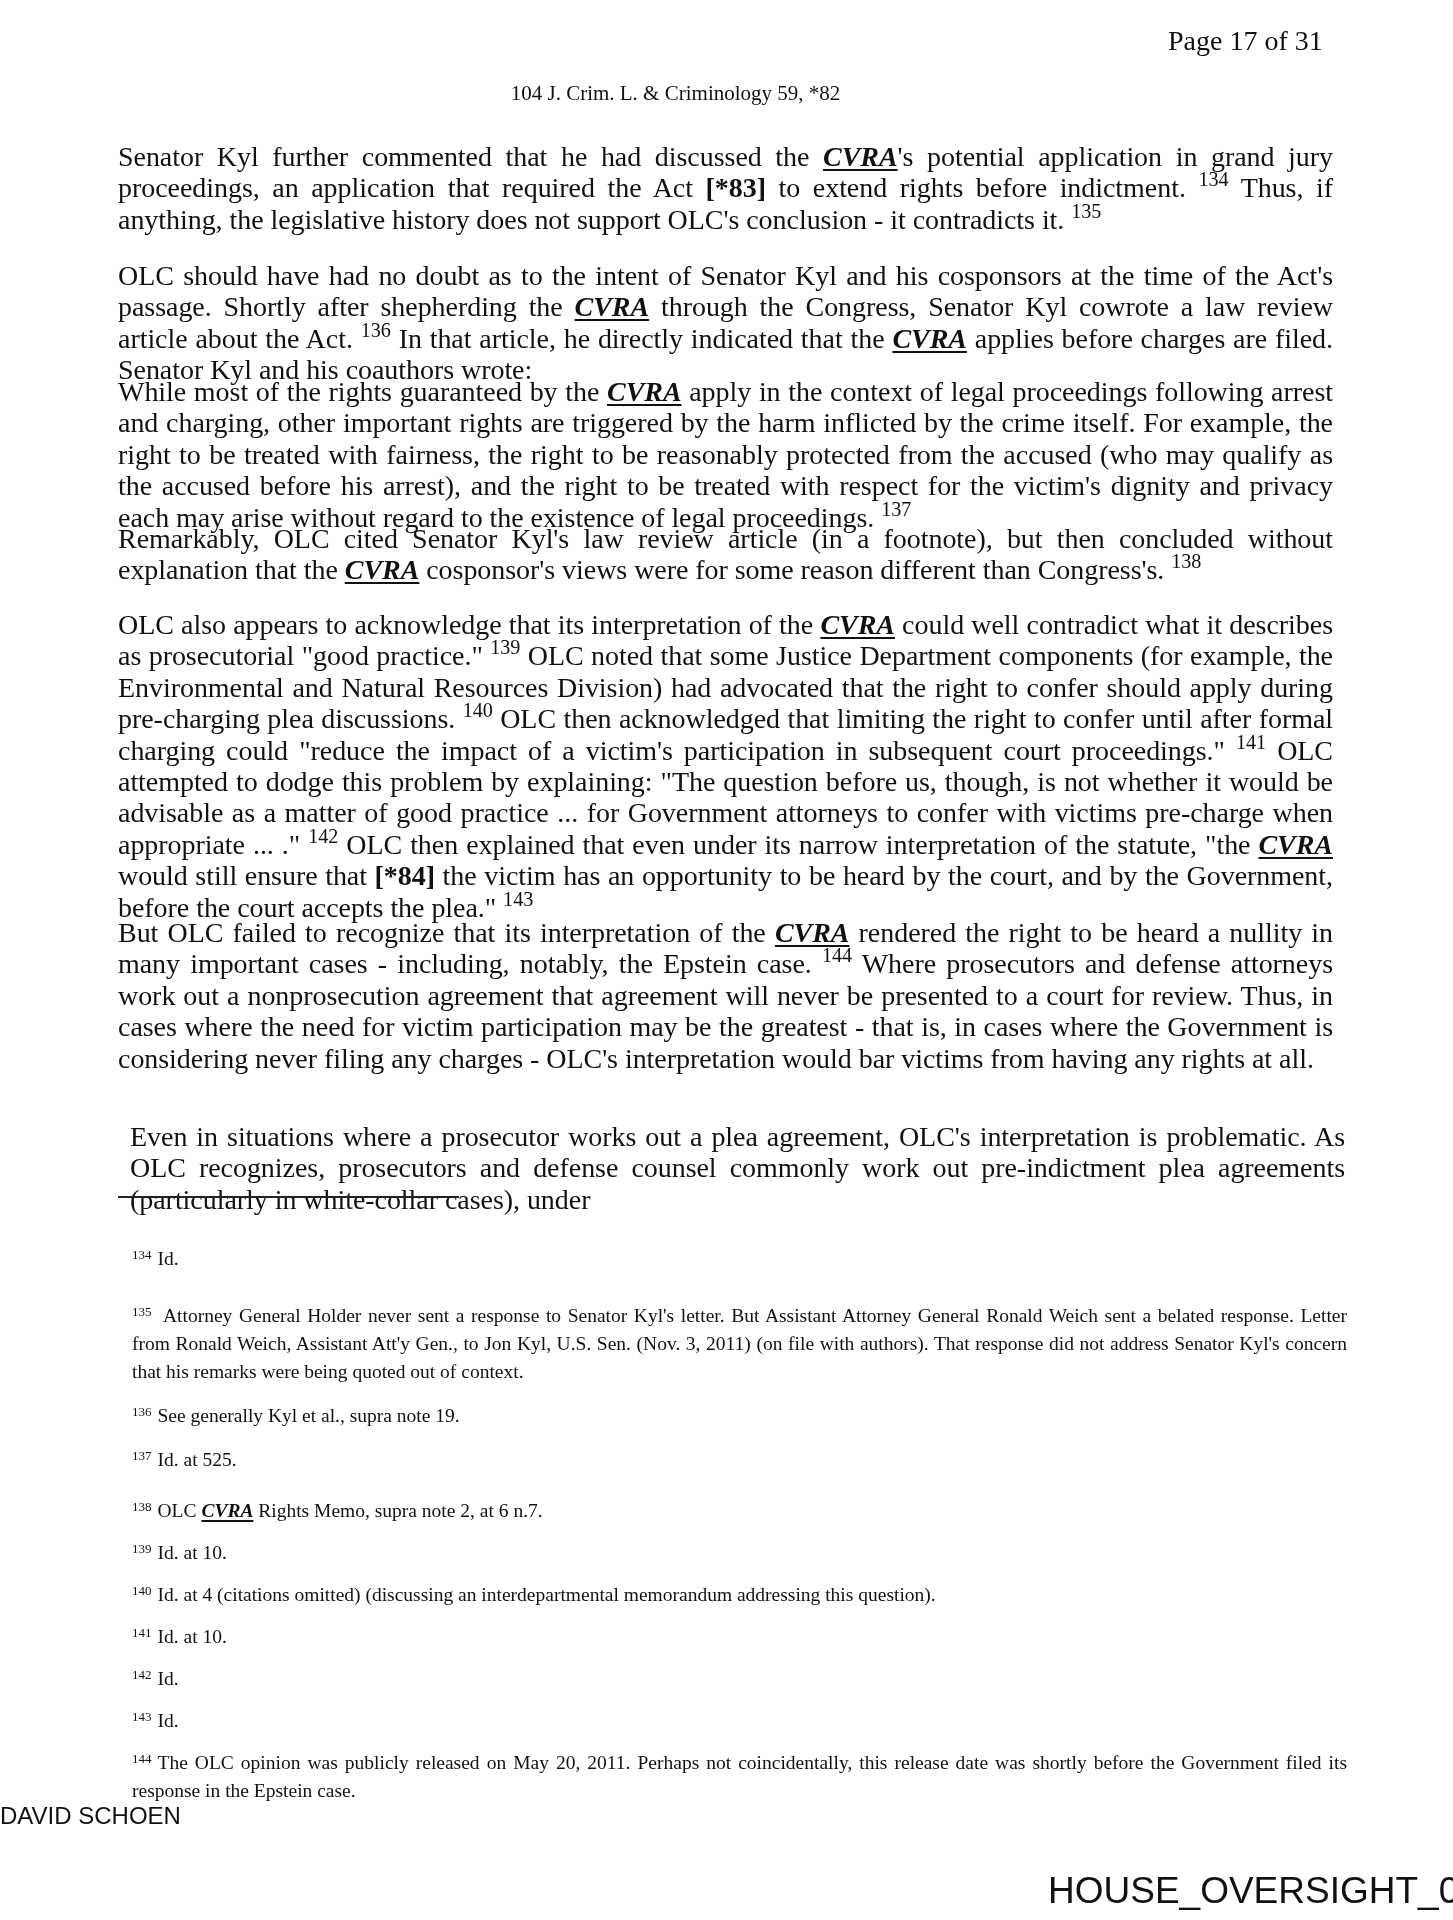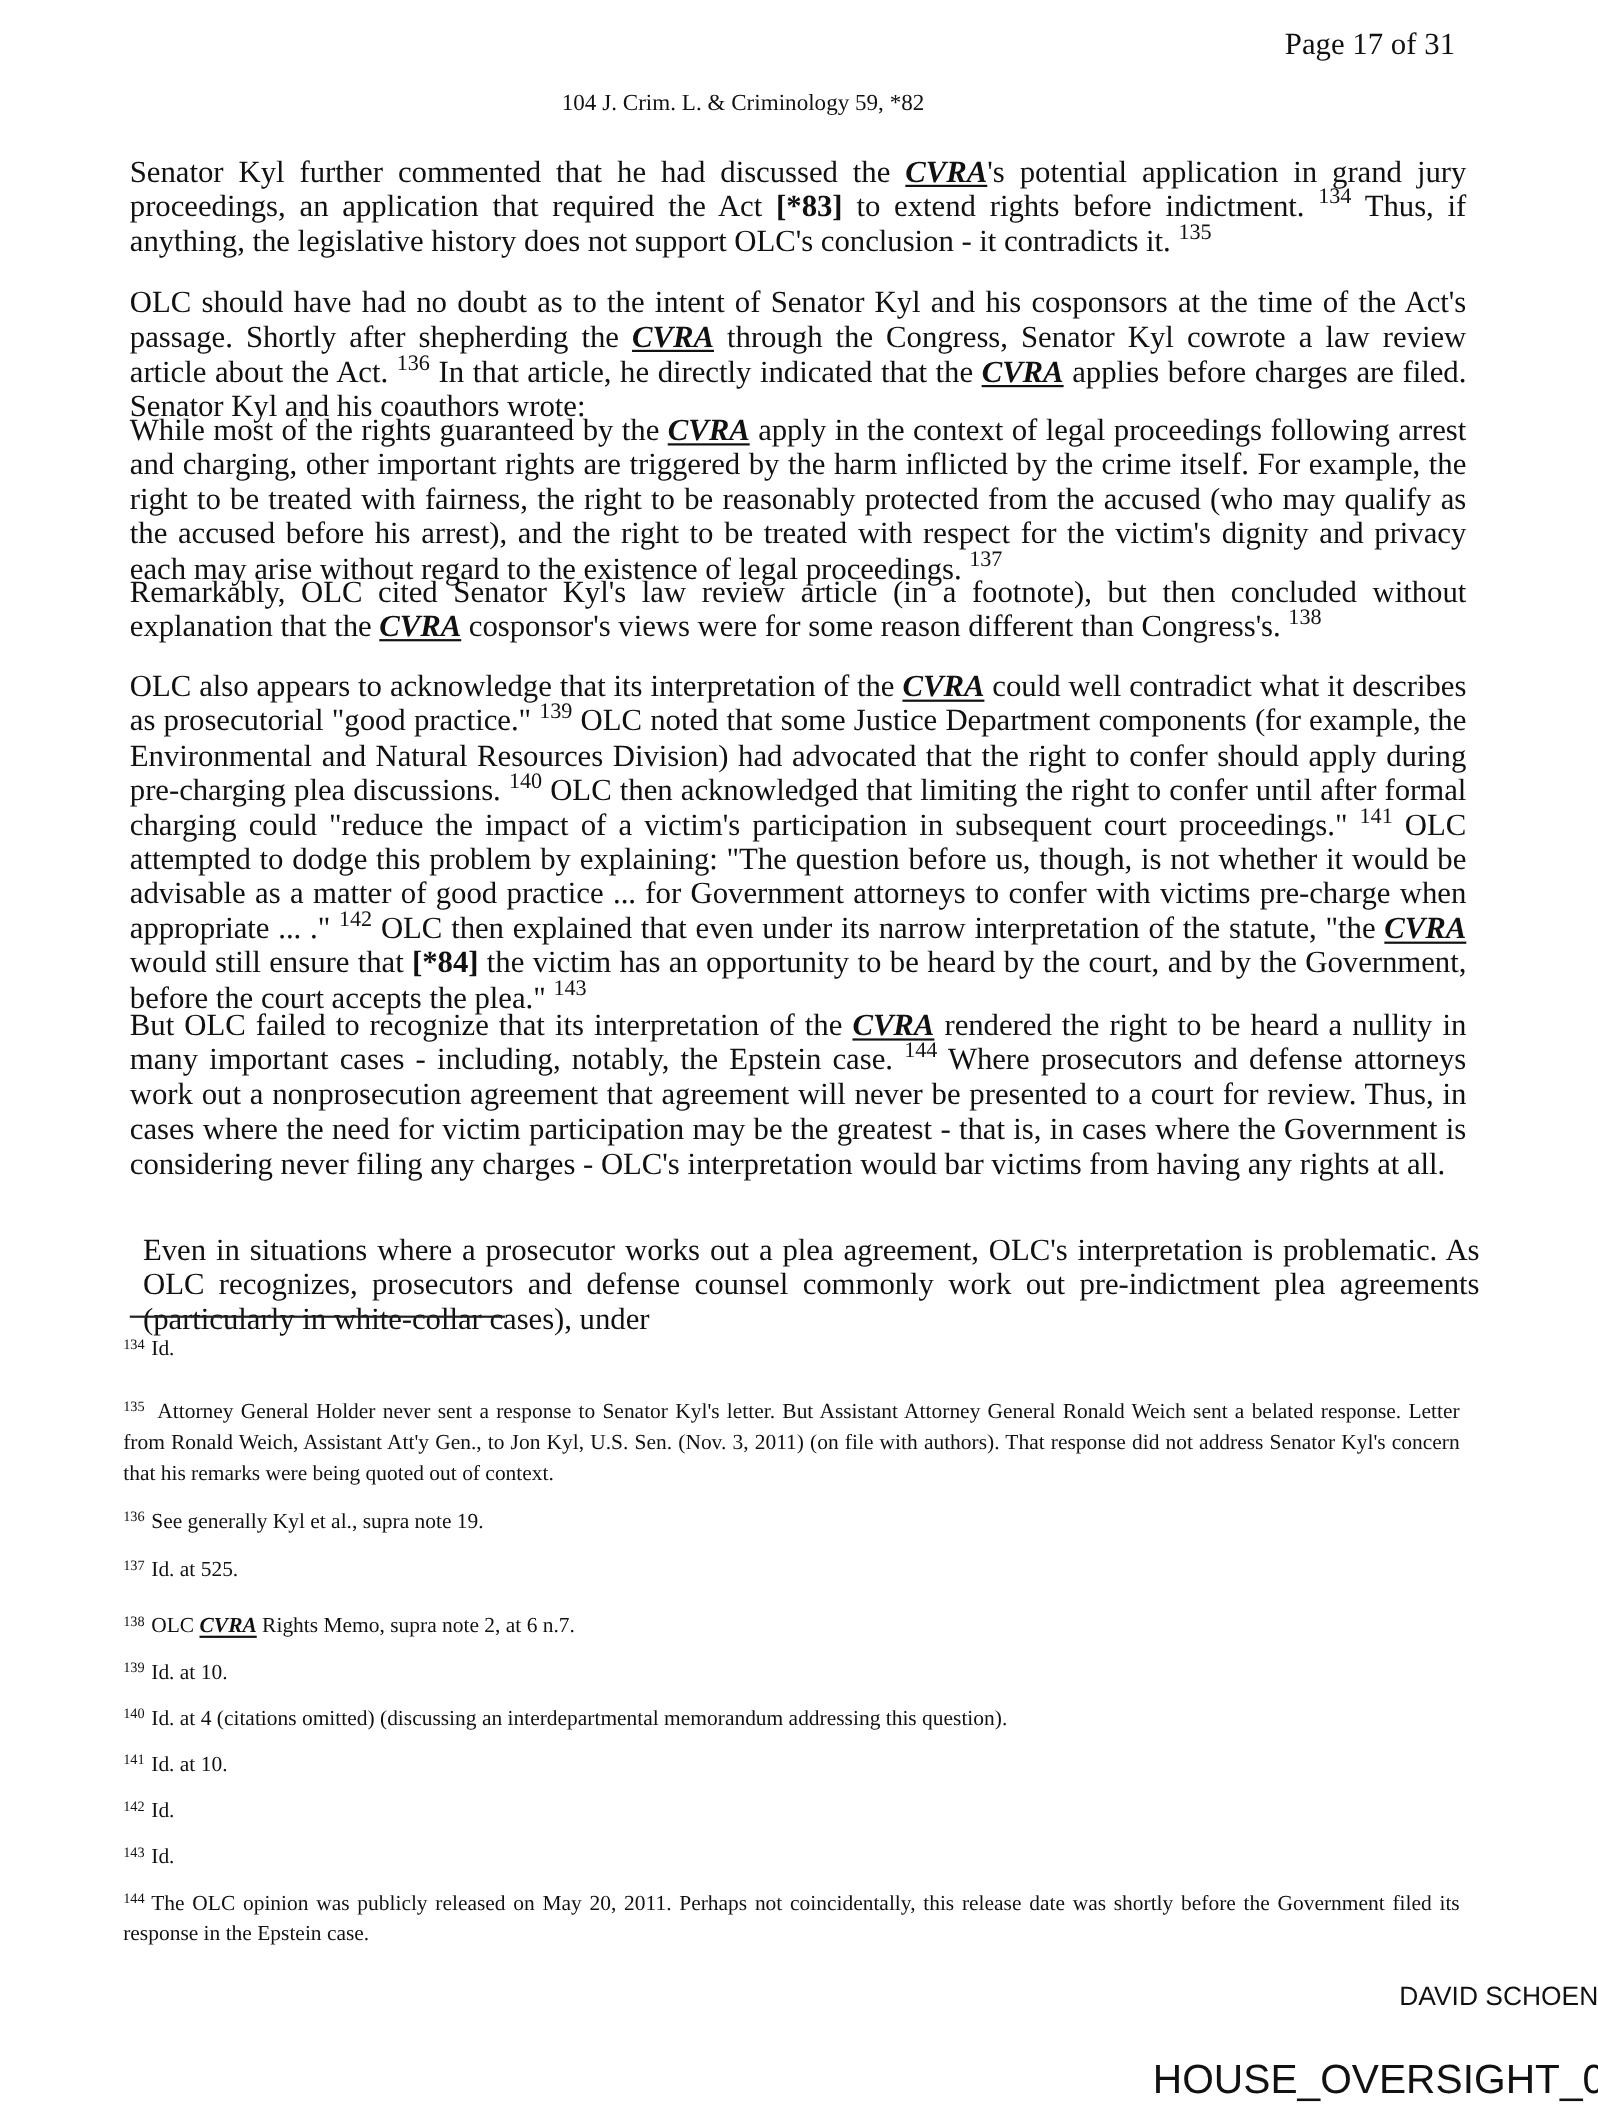--- a/index.html
+++ b/index.html
@@ -7,23 +7,23 @@
   .serif { font-family: "Liberation Serif", "DejaVu Serif", serif; }
   .sans { font-family: "Liberation Sans", "DejaVu Sans", sans-serif; }
   .abs { position: absolute; }
   #page-number { left: 1168px; top: 28px; width: 160px; font-size: 28px; line-height: 26px; white-space: nowrap; }
   #running-head { left: 0; width: 1351px; top: 80px; text-align: center; font-size: 21px; line-height: 26px; }
   .para { position: absolute; left: 118px; width: 1215px; font-size: 28px; line-height: 31.4px; text-align: justify; letter-spacing: -0.05px; }
   .para sup, .fn sup { font-size: 0.72em; vertical-align: 0.55em; line-height: 0; }
   .cvra { font-weight: bold; font-style: italic; text-decoration: underline; text-decoration-thickness: 2px; text-underline-offset: 3px; }
   .star { font-weight: bold; }
   #separator { left: 118px; top: 1196px; width: 341px; height: 0; border-top: 2px solid #222; }
-  .fn { position: absolute; left: 112px; width: 1215px; font-size: 19.5px; line-height: 28px; text-align: justify; }
+  .fn { position: absolute; left: 132px; width: 1215px; font-size: 19.5px; line-height: 28px; text-align: justify; margin-top: 32px; }
   .fn .fnnum { font-size: 13px; vertical-align: 0.45em; line-height: 0; margin-right: 6px; }
-  #footer-author { left: 0; width: 1453px; top: 1802px; text-align: right; font-size: 24px; line-height: 28px; }
+  #footer-author { left: 0; width: 1453px; top: 1802px; text-align: left; font-size: 24px; line-height: 28px; }
   #bates { left: 1048px; top: 1871px; font-size: 37px; line-height: 40px; white-space: nowrap; }
 </style>
 </head>
 <body>
 
 <div id="page-number" class="abs serif">Page 17 of 31</div>
 <div id="running-head" class="abs serif">104 J. Crim. L. &amp; Criminology 59, *82</div>
 
 <p class="para serif" style="top:141px; margin:0;"><span> Senator Kyl further commented that he had discussed the </span><span class="cvra">CVRA</span><span>'s potential application in grand jury proceedings, an application that required the Act </span><span class="star">[*83]</span><span> to extend rights before indictment. </span><sup>134</sup><span> Thus, if anything, the legislative history does not support OLC's conclusion - it contradicts it. </span><sup>135</sup></p>
 

